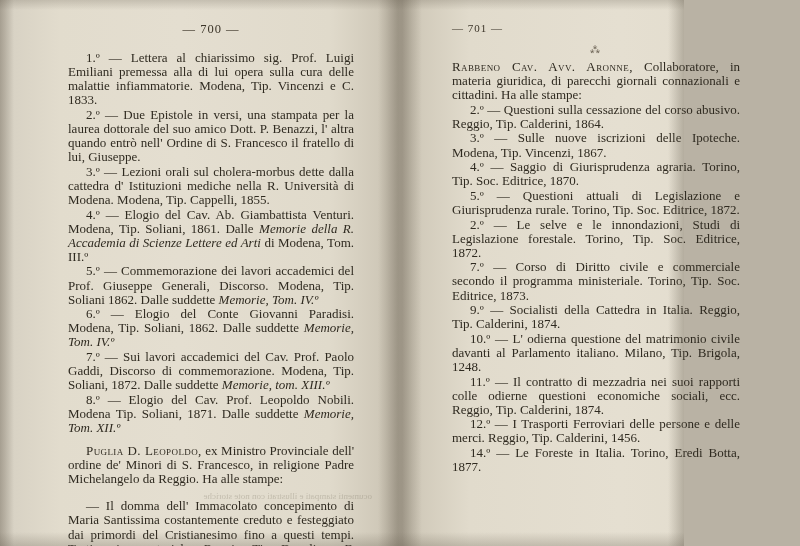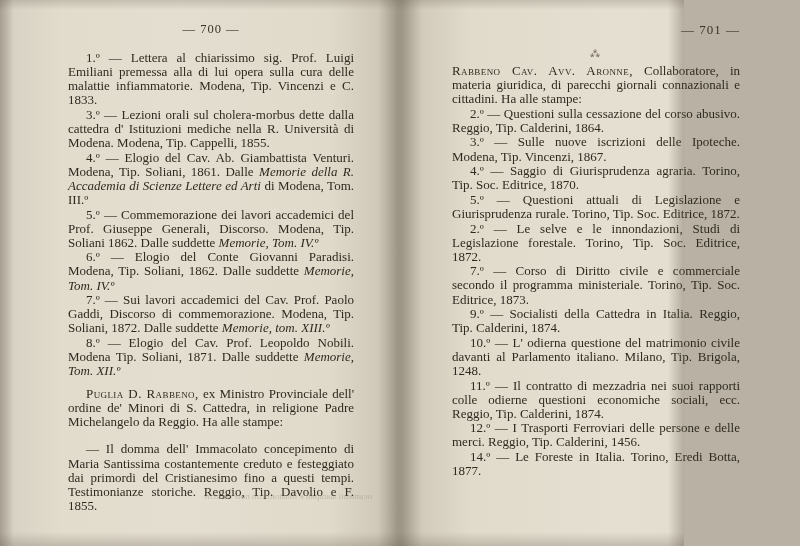--- a/index.html
+++ b/index.html
@@ -53,22 +53,22 @@
     padding: 22px 60px 18px 50px;
   }
   .folio {
     text-align: center;
     font-size: 12.5px;
     letter-spacing: 1px;
     color: #3b3428;
     margin-bottom: 14px;
   }
   .folio-right {
-    text-align: right;
-    font-size: 13px;
+    text-align: left;
+    font-size: 11px;
     letter-spacing: 1px;
     color: #3b3428;
     margin-bottom: 10px;
   }
   .ornament {
     text-align: center;
     font-size: 9px;
     color: #6a6153;
     letter-spacing: 2px;
     margin-bottom: 6px;
@@ -144,28 +144,29 @@
 </style>
 </head>
 <body>
 
 <div class="book">
 
   <div class="page page-left">
     <div class="folio">— 700 —</div>
     <div class="col">
       <p class="entry">1.º — Lettera al chiarissimo sig. Prof. Luigi Emiliani premessa alla di lui opera sulla cura delle malattie infiammatorie. Modena, Tip. Vincenzi e C. 1833.</p>
+      <p class="entry">2.º — Due Epistole in versi, una stampata per la laurea dottorale del suo amico Dott. P. Benazzi, l' altra quando entrò nell' Ordine di S. Francesco il fratello di lui, Giuseppe.</p>
       <p class="entry">3.º — Lezioni orali sul cholera-morbus dette dalla cattedra d' Istituzioni mediche nella R. Università di Modena. Modena, Tip. Cappelli, 1855.</p>
       <p class="entry">4.º — Elogio del Cav. Ab. Giambattista Venturi. Modena, Tip. Soliani, 1861. Dalle <span class="it">Memorie della R. Accademia di Scienze Lettere ed Arti</span> di Modena, Tom. III.º</p>
       <p class="entry">5.º — Commemorazione dei lavori accademici del Prof. Giuseppe Generali, Discorso. Modena, Tip. Soliani 1862. Dalle suddette <span class="it"><span class="it">Memorie, Tom. IV.º</span></span></p>
       <p class="entry">6.º — Elogio del Conte Giovanni Paradisi. Modena, Tip. Soliani, 1862. Dalle suddette <span class="it"><span class="it">Memorie, Tom. IV.º</span></span></p>
       <p class="entry">7.º — Sui lavori accademici del Cav. Prof. Paolo Gaddi, Discorso di commemorazione. Modena, Tip. Soliani, 1872. Dalle suddette <span class="it">Memorie, tom. XIII.º</span></p>
       <p class="entry">8.º — Elogio del Cav. Prof. Leopoldo Nobili. Modena Tip. Soliani, 1871. Dalle suddette <span class="it">Memorie, Tom. XII.º</span></p>
 
-      <p class="head-entry"><span class="smallcaps">Puglia D. Rabbeno,</span> <span>ex Ministro Provinciale dell' ordine de' Minori di S. Cattedra, in religione Padre Michelangelo da Reggio. Ha alle stampe:</span></p>
+      <p class="head-entry"><span class="smallcaps">Puglia D. Leopoldo,</span> <span>ex Ministro Provinciale dell' ordine de' Minori di S. Francesco, in religione Padre Michelangelo da Reggio. Ha alle stampe:</span></p>
       <p class="entry dash-item">— Il domma dell' Immacolato concepimento di Maria Santissima costantemente creduto e festeggiato dai primordi del Cristianesimo fino a questi tempi. Testimonianze storiche. Reggio, Tip. Davolio e F. 1855.</p>
     </div>
     <div class="bleed">ocumenti stampati e illustrati con note storiche</div>
   </div>
 
   <div class="page page-right">
     <div class="folio-right">— 701 —</div>
     <div class="ornament">⁂</div>
     <div class="col">
       <p class="entry noindent"><span class="smallcaps">Rabbeno Cav. Avv. Aronne,</span> <span>Collaboratore, in materia giuridica, di parecchi giornali connazionali e cittadini. Ha alle stampe:</span></p>

